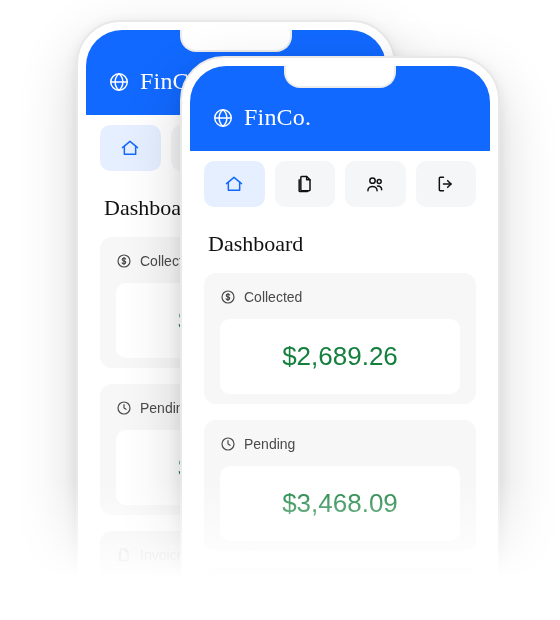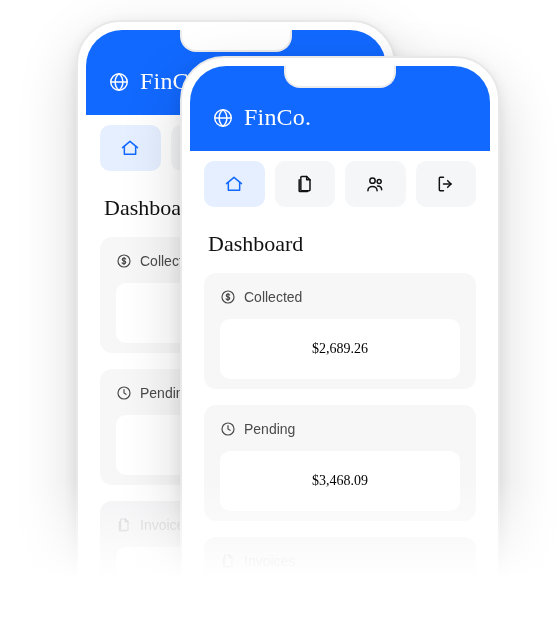--- a/index.html
+++ b/index.html
@@ -99,23 +99,23 @@
     gap: 8px;
     color: #4a4a4a;
     font-size: 14px;
     margin-bottom: 14px;
   }
   .card-value {
     background: #ffffff;
     border-radius: 10px;
     text-align: center;
     padding: 22px 10px;
-    font-size: 14px;
-    font-family: Liberation Serif, serif;
-    color: #000000;
+    font-size: 26px;
+    font-family: Liberation Sans, sans-serif;
+    color: #15803d;
   }
   .placeholder-card {
     background: #f2f2f4;
   }
   .placeholder-card .card-header { color: #c9c9cc; }
   .placeholder-card .placeholder-block {
     background: #ffffff;
     border-radius: 10px;
     height: 56px;
   }

